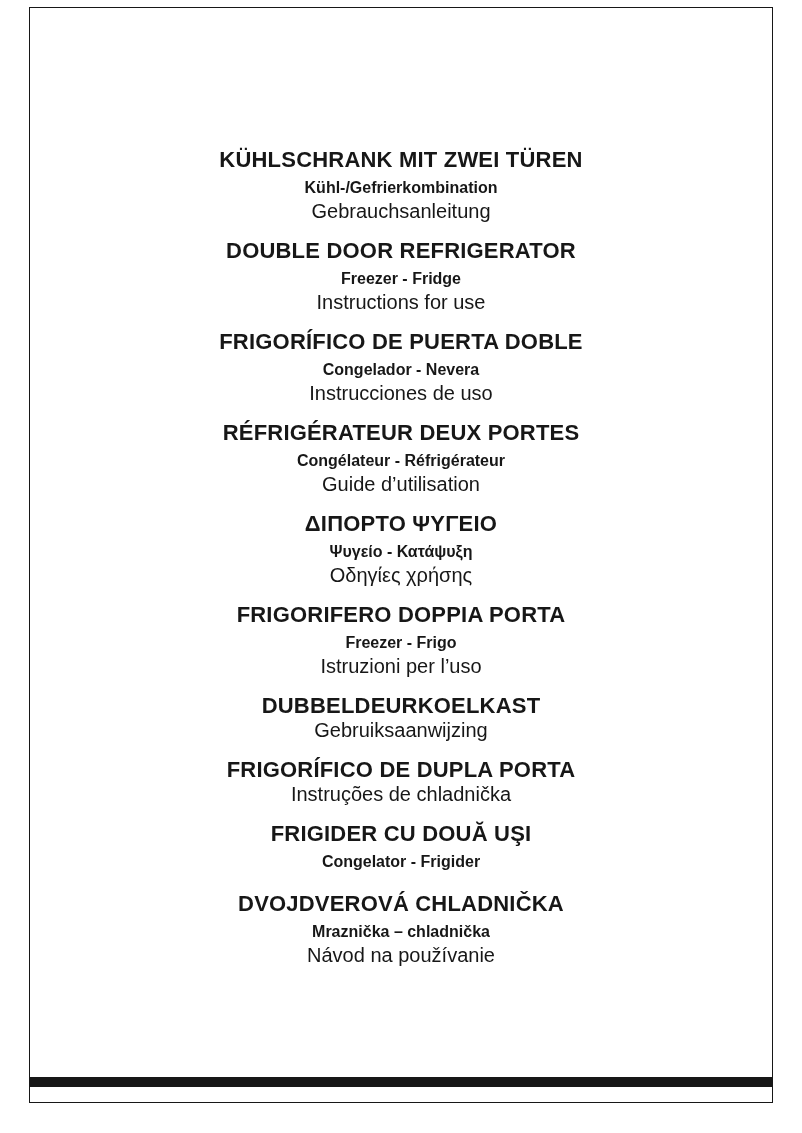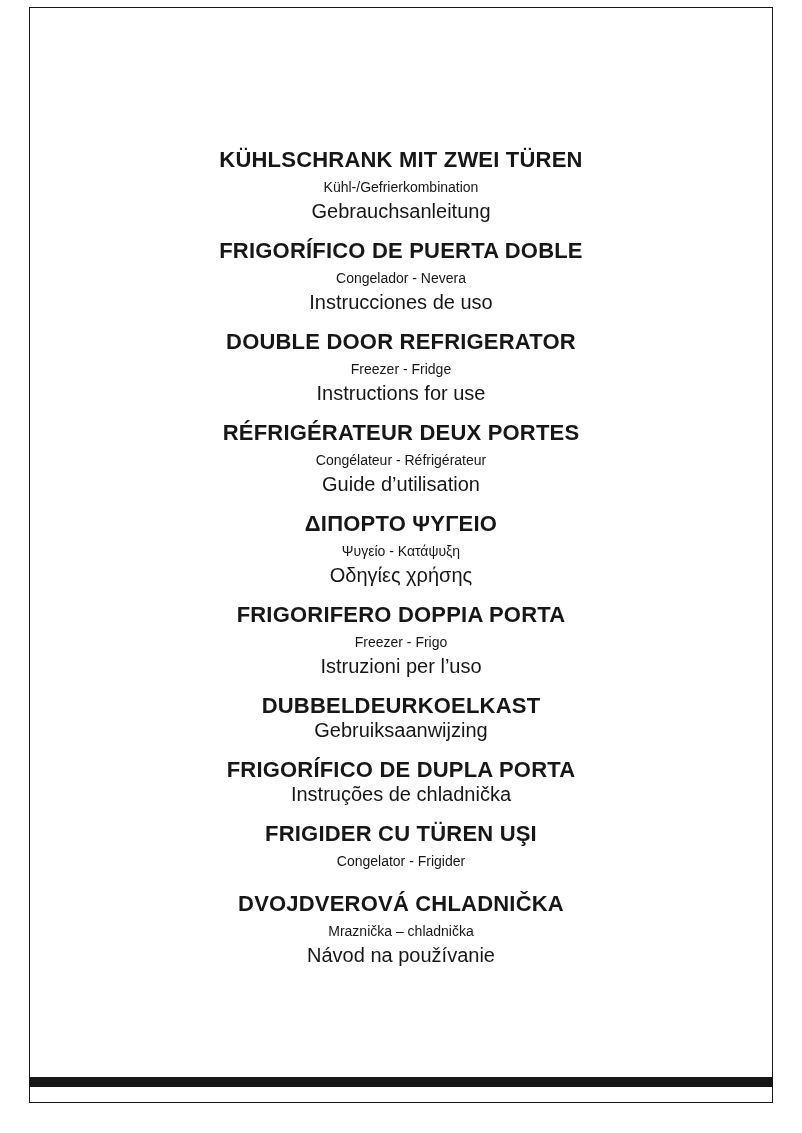--- a/index.html
+++ b/index.html
@@ -35,22 +35,22 @@
   .block {
     margin: 0 0 15px 0;
   }
   .title {
     font-size: 22px;
     font-weight: bold;
     line-height: 28px;
     letter-spacing: 0.2px;
   }
   .subtitle {
-    font-size: 14px;
-    font-weight: normal;
+    font-size: 16px;
+    font-weight: bold;
     line-height: 27px;
   }
   .note {
     font-size: 20px;
     font-weight: normal;
     line-height: 21px;
   }
   .bottom-bar {
     position: absolute;
     left: 0;
@@ -67,29 +67,29 @@
   <div class="frame">
     <div class="content">
 
       <section class="block">
         <div class="title">KÜHLSCHRANK MIT ZWEI TÜREN</div>
         <div class="subtitle">Kühl-/Gefrierkombination</div>
         <div class="note">Gebrauchsanleitung</div>
       </section>
 
       <section class="block">
+        <div class="title">DOUBLE DOOR REFRIGERATOR</div>
+        <div class="subtitle">Freezer - Fridge</div>
+        <div class="note">Instructions for use</div>
+      </section>
+
+      <section class="block">
         <div class="title">FRIGORÍFICO DE PUERTA DOBLE</div>
         <div class="subtitle">Congelador - Nevera</div>
         <div class="note">Instrucciones de uso</div>
-      </section>
-
-      <section class="block">
-        <div class="title">DOUBLE DOOR REFRIGERATOR</div>
-        <div class="subtitle">Freezer - Fridge</div>
-        <div class="note">Instructions for use</div>
       </section>
 
       <section class="block">
         <div class="title">RÉFRIGÉRATEUR DEUX PORTES</div>
         <div class="subtitle">Congélateur - Réfrigérateur</div>
         <div class="note">Guide d’utilisation</div>
       </section>
 
       <section class="block">
         <div class="title">ΔΙΠΟΡΤΟ ΨΥΓΕΙΟ</div>
@@ -107,21 +107,21 @@
         <div class="title">DUBBELDEURKOELKAST</div>
         <div class="note">Gebruiksaanwijzing</div>
       </section>
 
       <section class="block">
         <div class="title">FRIGORÍFICO DE DUPLA PORTA</div>
         <div class="note">Instruções de chladnička</div>
       </section>
 
       <section class="block">
-        <div class="title">FRIGIDER CU TÜREN UŞI</div>
+        <div class="title">FRIGIDER CU DOUĂ UŞI</div>
         <div class="subtitle">Congelator - Frigider</div>
       </section>
 
       <section class="block">
         <div class="title">DVOJDVEROVÁ CHLADNIČKA</div>
         <div class="subtitle">Mraznička – chladnička</div>
         <div class="note">Návod na používanie</div>
       </section>
 
     </div>

